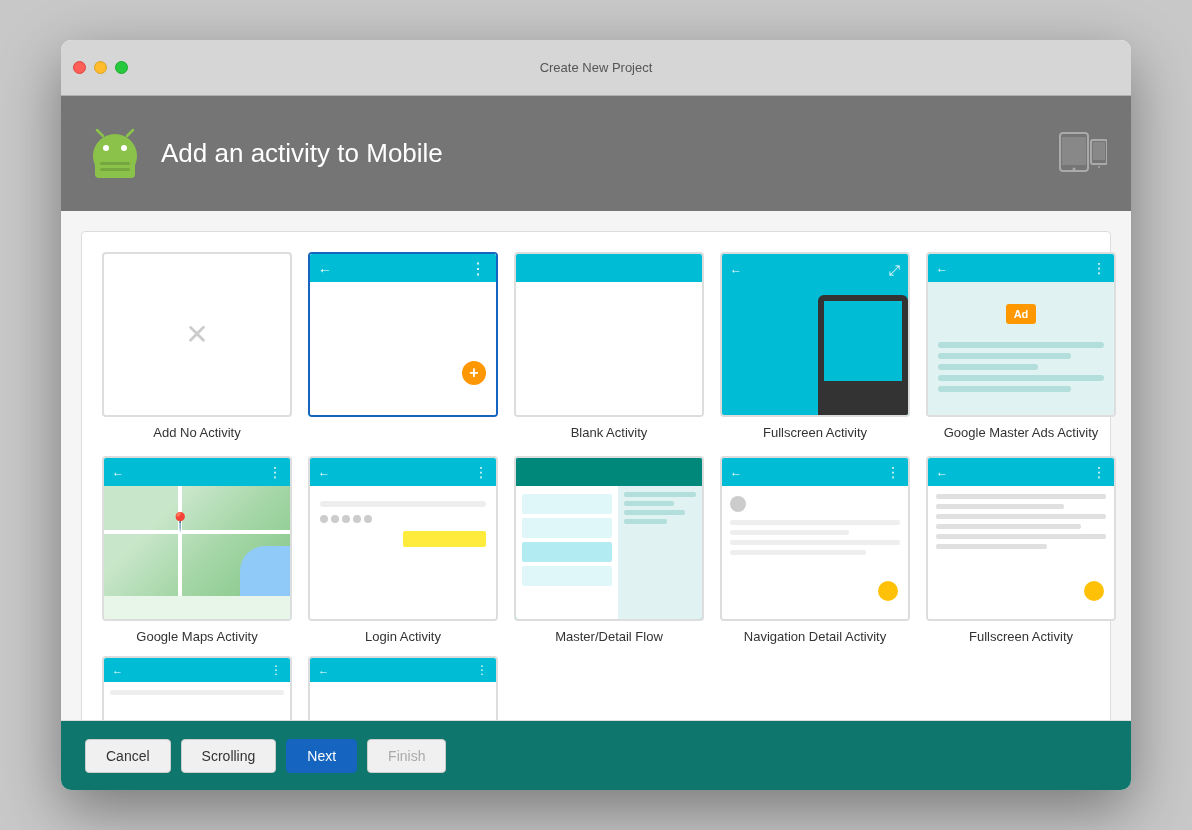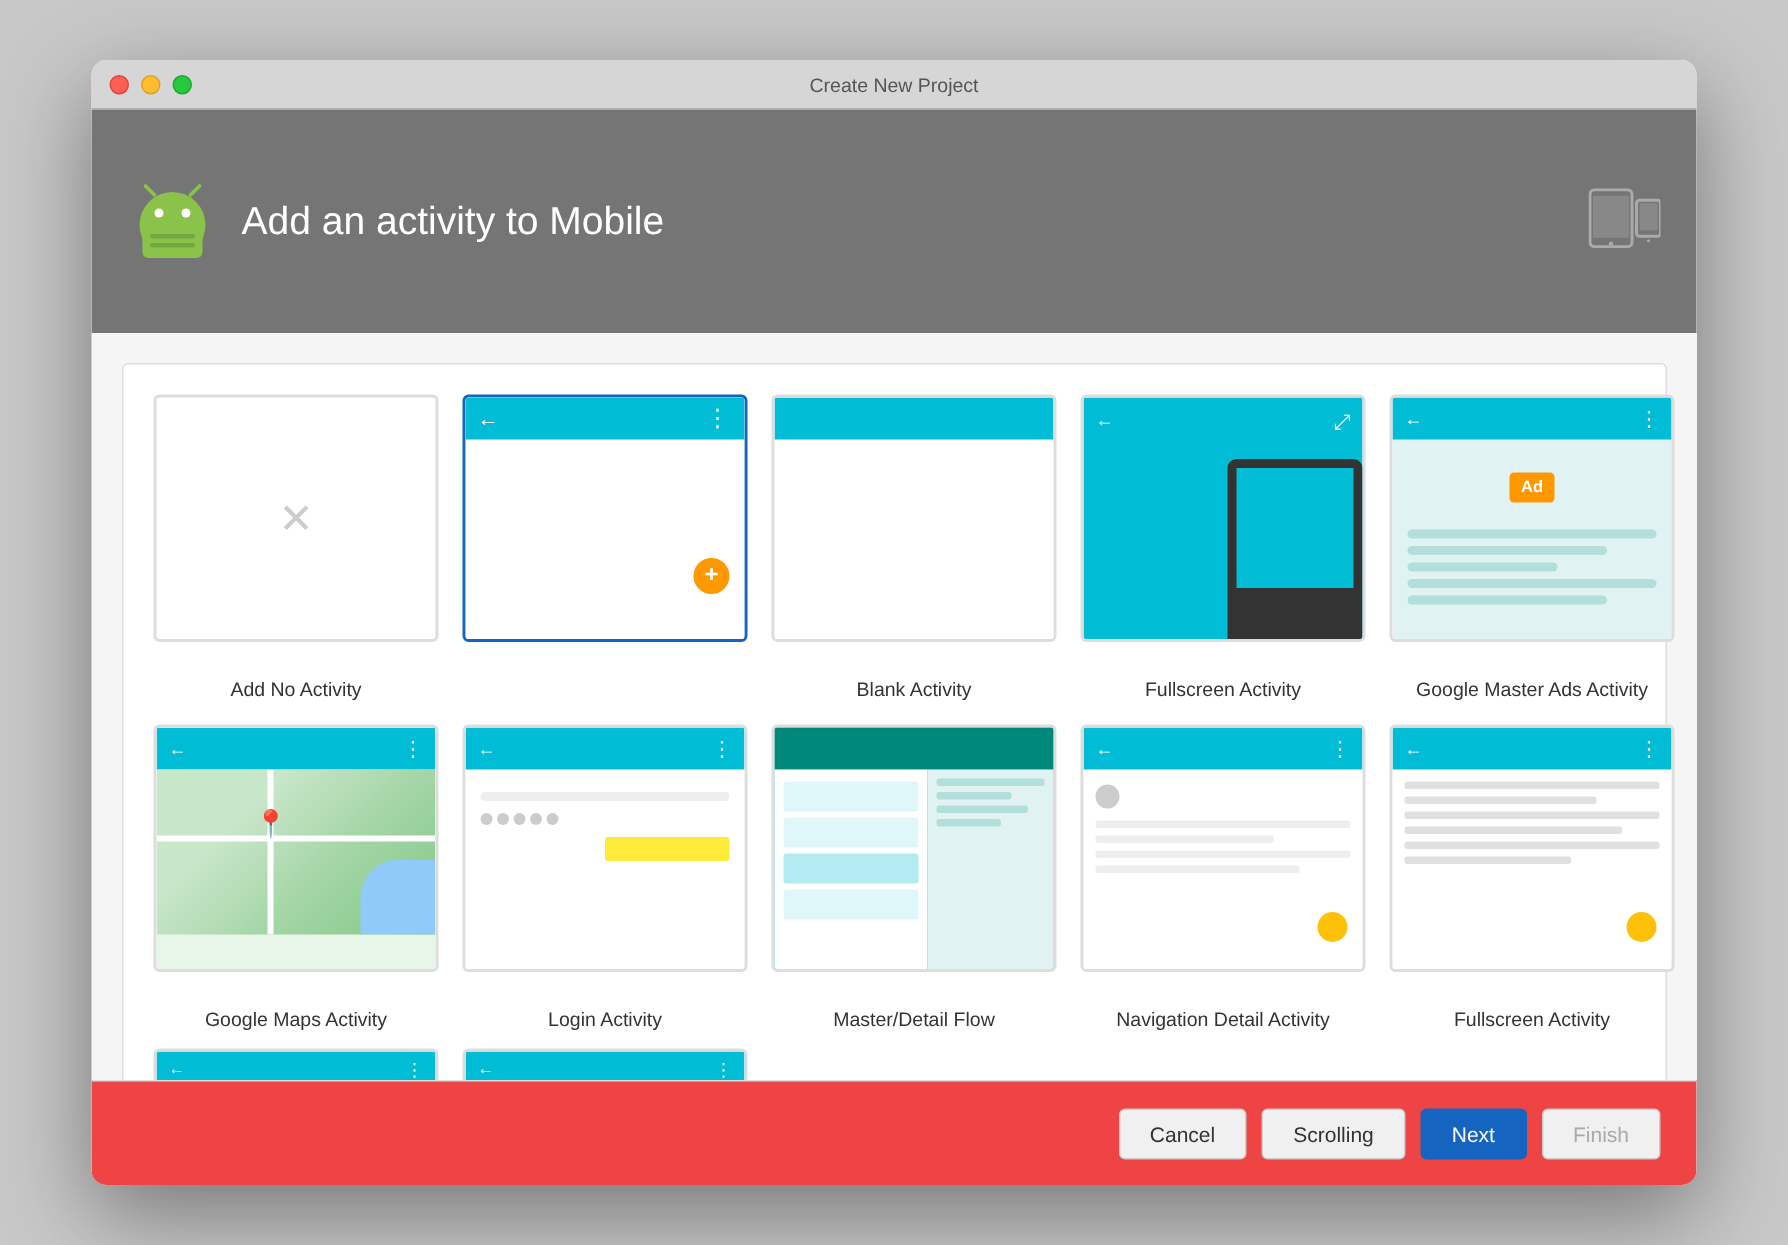--- a/index.html
+++ b/index.html
@@ -17,21 +17,21 @@
       height: 750px;
       background: #f5f5f5;
       border-radius: 10px;
       box-shadow: 0 20px 60px rgba(0,0,0,0.4);
       overflow: hidden;
       display: flex;
       flex-direction: column;
     }
     .titlebar {
       background: #d6d6d6;
-      height: 33px;
+      height: 56px;
       display: flex;
       align-items: center;
       padding: 0 12px;
       position: relative;
       border-bottom: 1px solid #b0b0b0;
       border-radius: 10px 10px 0 0;
     }
     .traffic-lights {
       display: flex;
       gap: 8px;
@@ -47,21 +47,21 @@
     .titlebar-title {
       position: absolute;
       left: 50%;
       transform: translateX(-50%);
       font-size: 13px;
       color: #555;
       font-weight: 500;
     }
     .header {
       background: #757575;
-      height: 149px;
+      height: 115px;
       display: flex;
       align-items: center;
       padding: 0 24px;
       position: relative;
     }
     .android-logo {
       width: 60px;
       height: 60px;
       margin-right: 16px;
       flex-shrink: 0;
@@ -111,21 +111,20 @@
       position: relative;
       margin-bottom: 8px;
     }
     .activity-thumbnail.selected {
       border-color: #1565C0;
     }
     .activity-label {
       font-size: 13px;
       color: #333;
       text-align: center;
-      margin-top: 16px;
     }
     .activity-label.selected-label {
       background: #1565C0;
       color: white;
       padding: 4px 12px;
       border-radius: 2px;
       width: 100%;
       text-align: center;
     }
     
@@ -435,25 +434,25 @@
     }
     
     .partial-card {
       width: 190px;
       height: 80px;
       border: 2px solid #ddd;
       border-radius: 4px;
       overflow: hidden;
     }
     .footer {
-      background: #ef4444;
+      background: #0f766e;
       height: 70px;
       display: flex;
       align-items: center;
-      justify-content: flex-end;
+      justify-content: flex-start;
       padding: 0 24px;
       gap: 10px;
       border-top: 1px solid #ddd;
     }
     .btn {
       padding: 8px 20px;
       border-radius: 4px;
       font-size: 14px;
       cursor: pointer;
       border: 1px solid #ccc;

